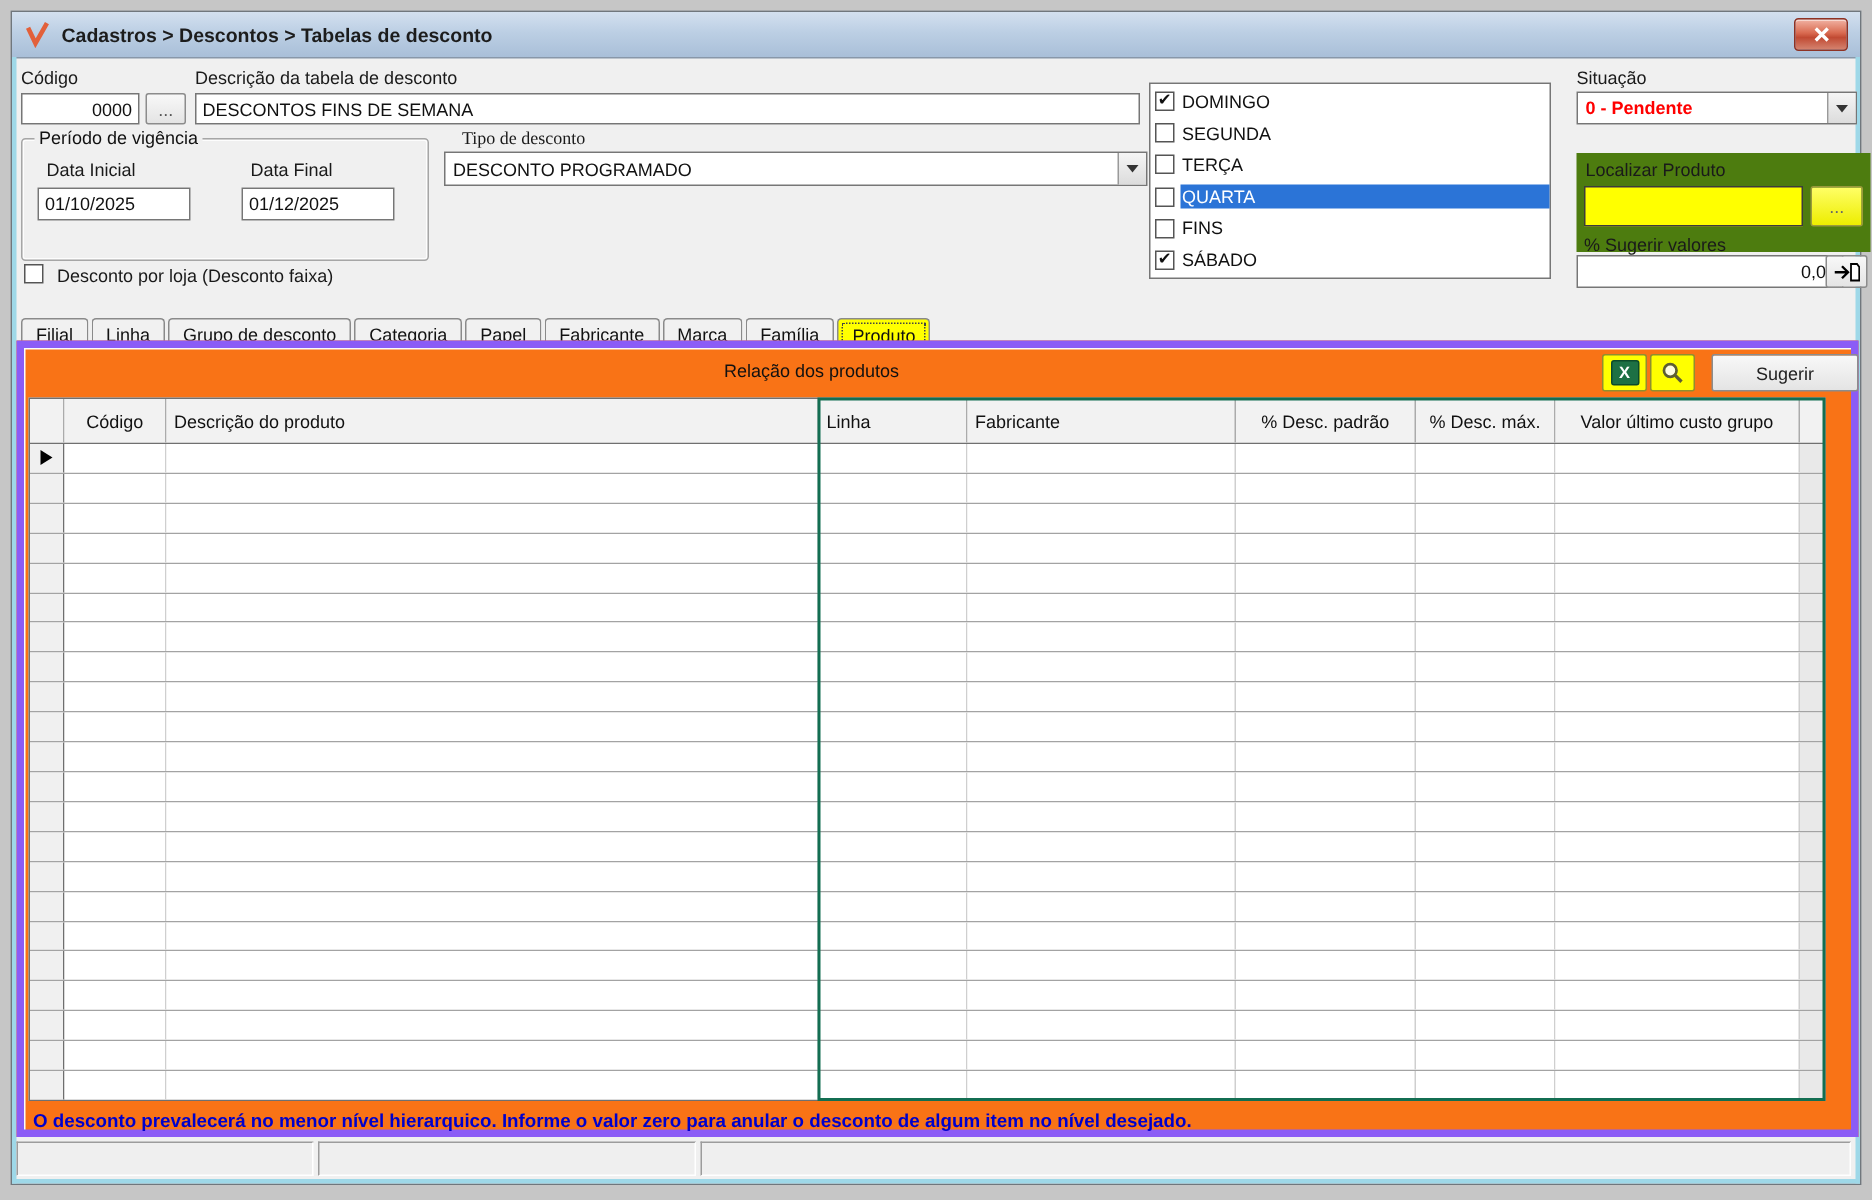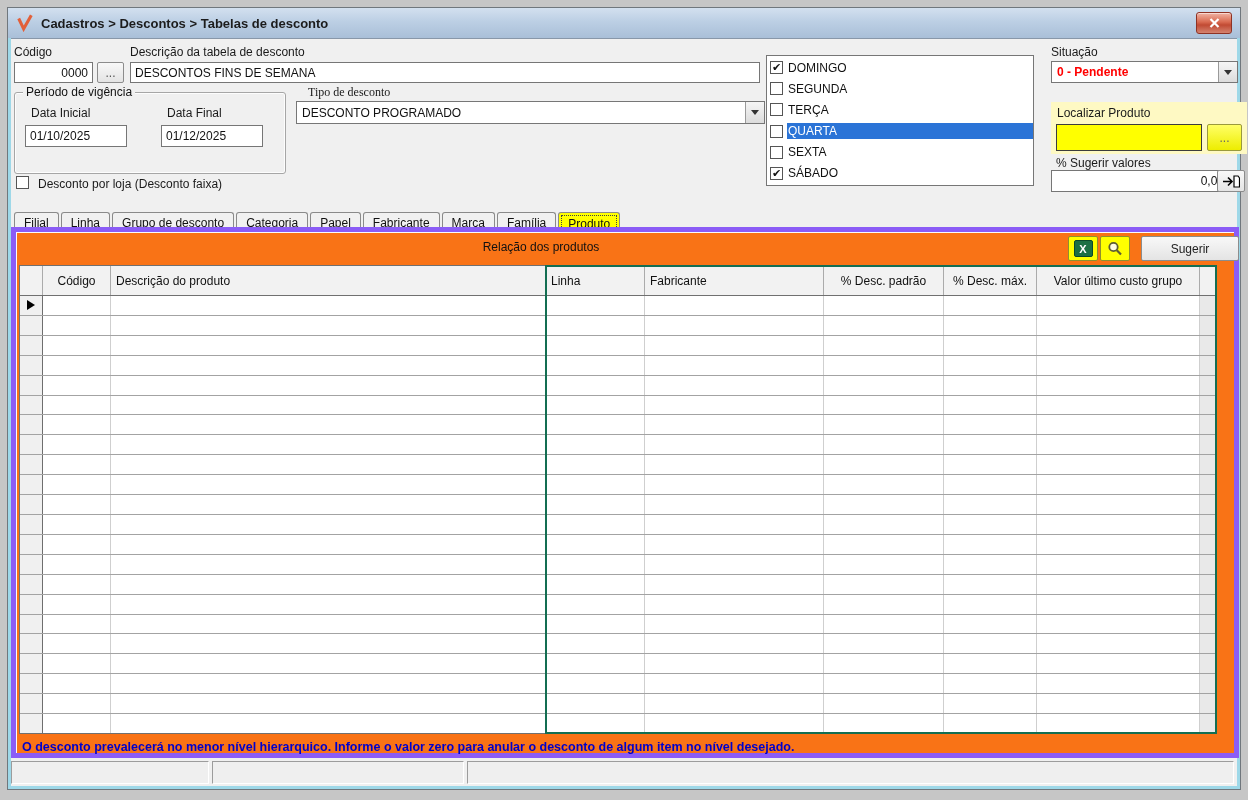--- a/index.html
+++ b/index.html
@@ -53,21 +53,21 @@
     display:inline-flex;align-items:center;justify-content:center;font-size:11px;line-height:11px;color:#111;
   }
   .weekday-list{
     position:absolute;left:758px;top:47px;width:268px;height:131px;background:#fff;
     border:1px solid #767676;box-sizing:border-box;display:flex;flex-direction:column;padding:1px 0;
   }
   .day-row{flex:1;display:flex;align-items:center;min-height:0;}
   .day-row .checkbox{margin-left:3px;flex:0 0 13px;}
   .day-label{margin-left:4px;flex:1;line-height:16px;padding-left:1px;}
   .day-label.sel{background:#2b74d7;color:#fff;}
-  .yellow-panel{position:absolute;left:1043px;top:94px;width:196px;height:52px;background:#fef9c3;}
+  .yellow-panel{position:absolute;left:1043px;top:94px;width:196px;height:66px;background:#4d7c0f;}
   .yellow-input{position:absolute;left:5px;top:22px;width:146px;height:27px;background:#ffff00;border:1px solid #3c3c3c;box-sizing:border-box;padding:0 4px;font:inherit;}
   .yellow-browse{left:156px;top:22px;width:35px;height:27px;background:linear-gradient(#ffff66,#eded00);border-color:#9a9a3c;color:#666;}
   .tabs-row{position:absolute;left:6px;top:204px;height:24px;display:flex;align-items:flex-start;}
   .tab{
     height:22px;line-height:21px;padding:0 9px;margin-right:2px;background:#f1f1f1;
     border:1px solid #8a8a8a;border-bottom:none;border-radius:3px 3px 0 0;box-sizing:border-box;
   }
   .tab.selected{background:#ffff00;height:24px;line-height:23px;outline:1px dotted #444;outline-offset:-4px;}
   .main-panel{
     position:absolute;left:3px;top:219px;width:1228px;height:531px;background:#f97316;
@@ -142,21 +142,21 @@
       <div class="day-row">
         <span class="checkbox"></span>
         <span class="day-label">TERÇA</span>
       </div>
       <div class="day-row">
         <span class="checkbox"></span>
         <span class="day-label sel">QUARTA</span>
       </div>
       <div class="day-row">
         <span class="checkbox"></span>
-        <span class="day-label">SEXTA</span>
+        <span class="day-label">FINS</span>
       </div>
       <div class="day-row">
         <span class="checkbox">✔</span>
         <span class="day-label">SÁBADO</span>
       </div>
     </div>
 
   <span class="lbl" style="left:1043px;top:37px;">Situação</span>
   <div class="combo" style="left:1043px;top:53px;width:187px;height:22px;">
     <span class="val" style="color:#ff0000;font-weight:bold;">0 - Pendente</span>

